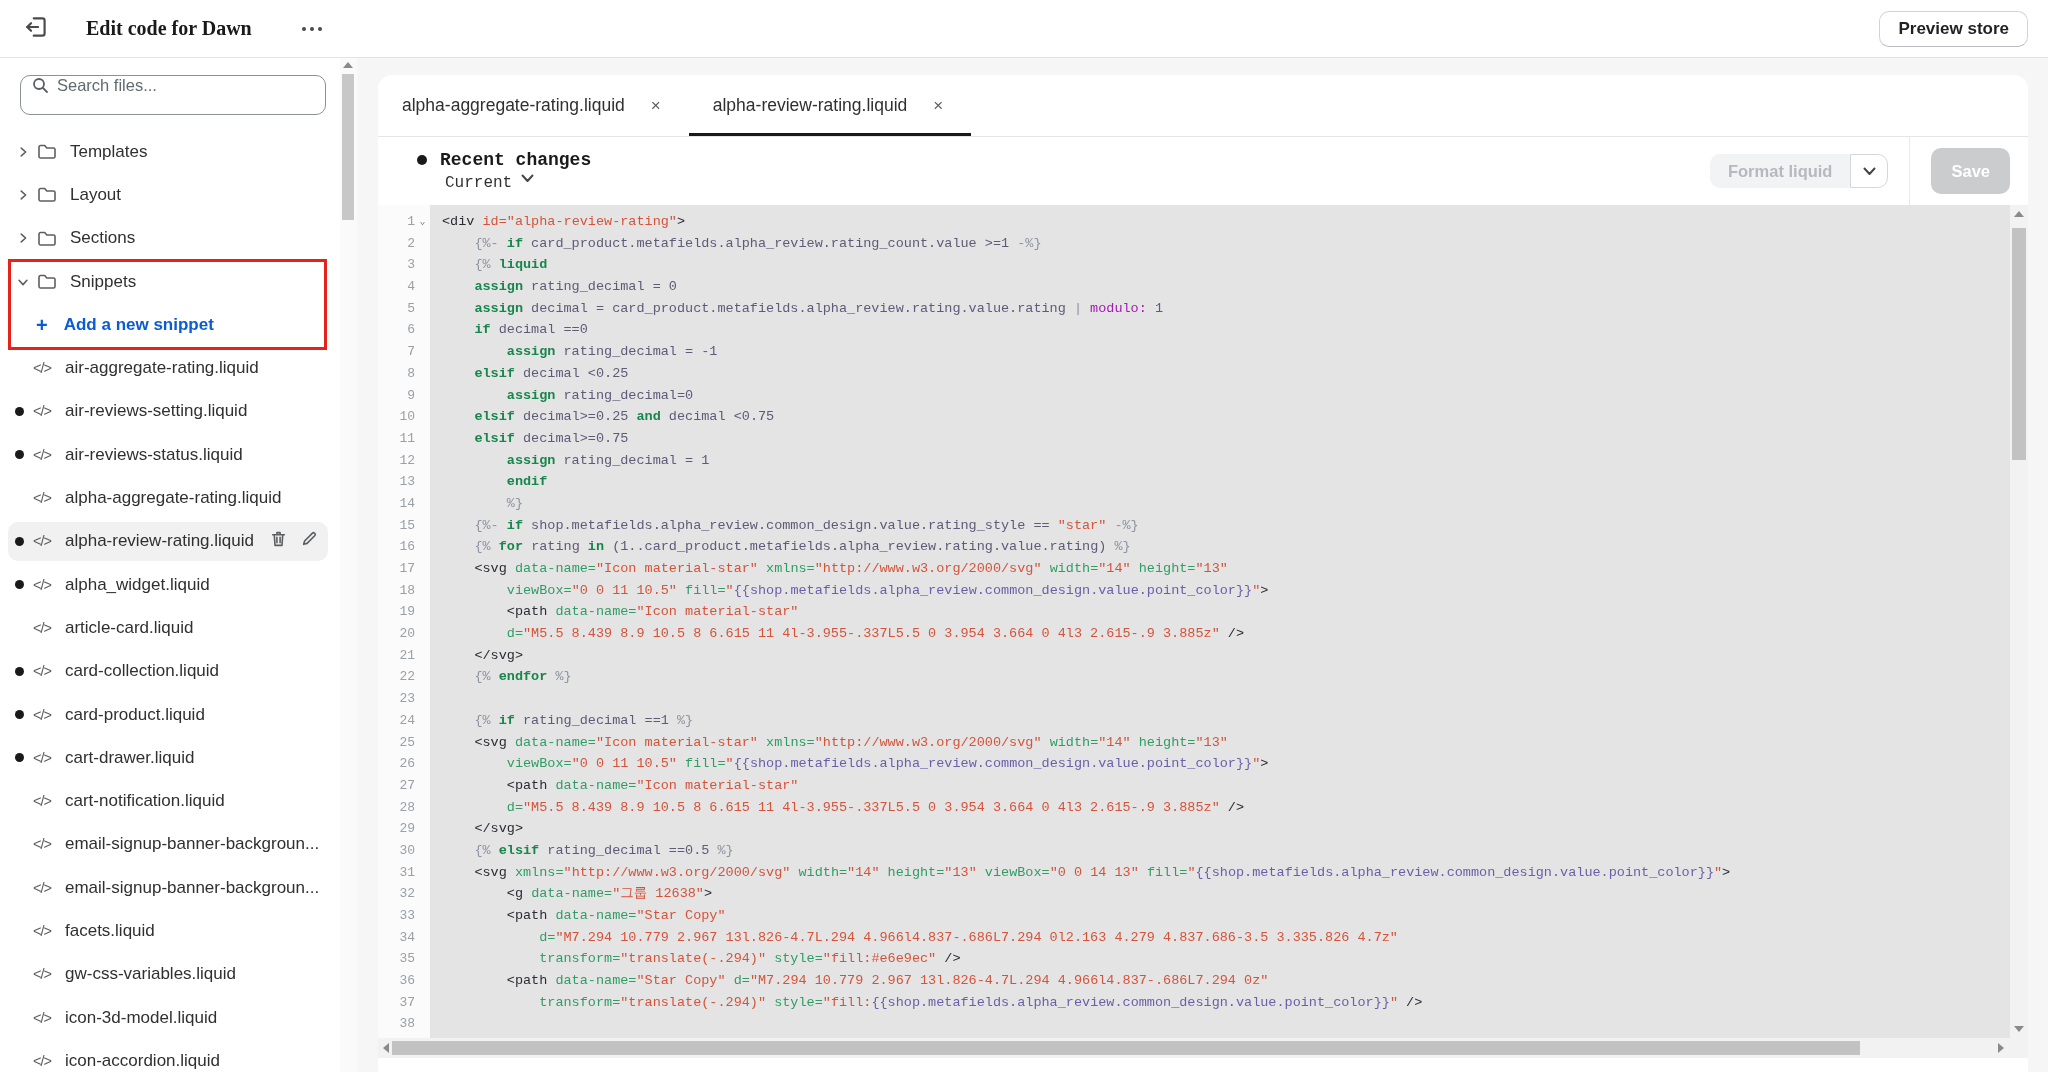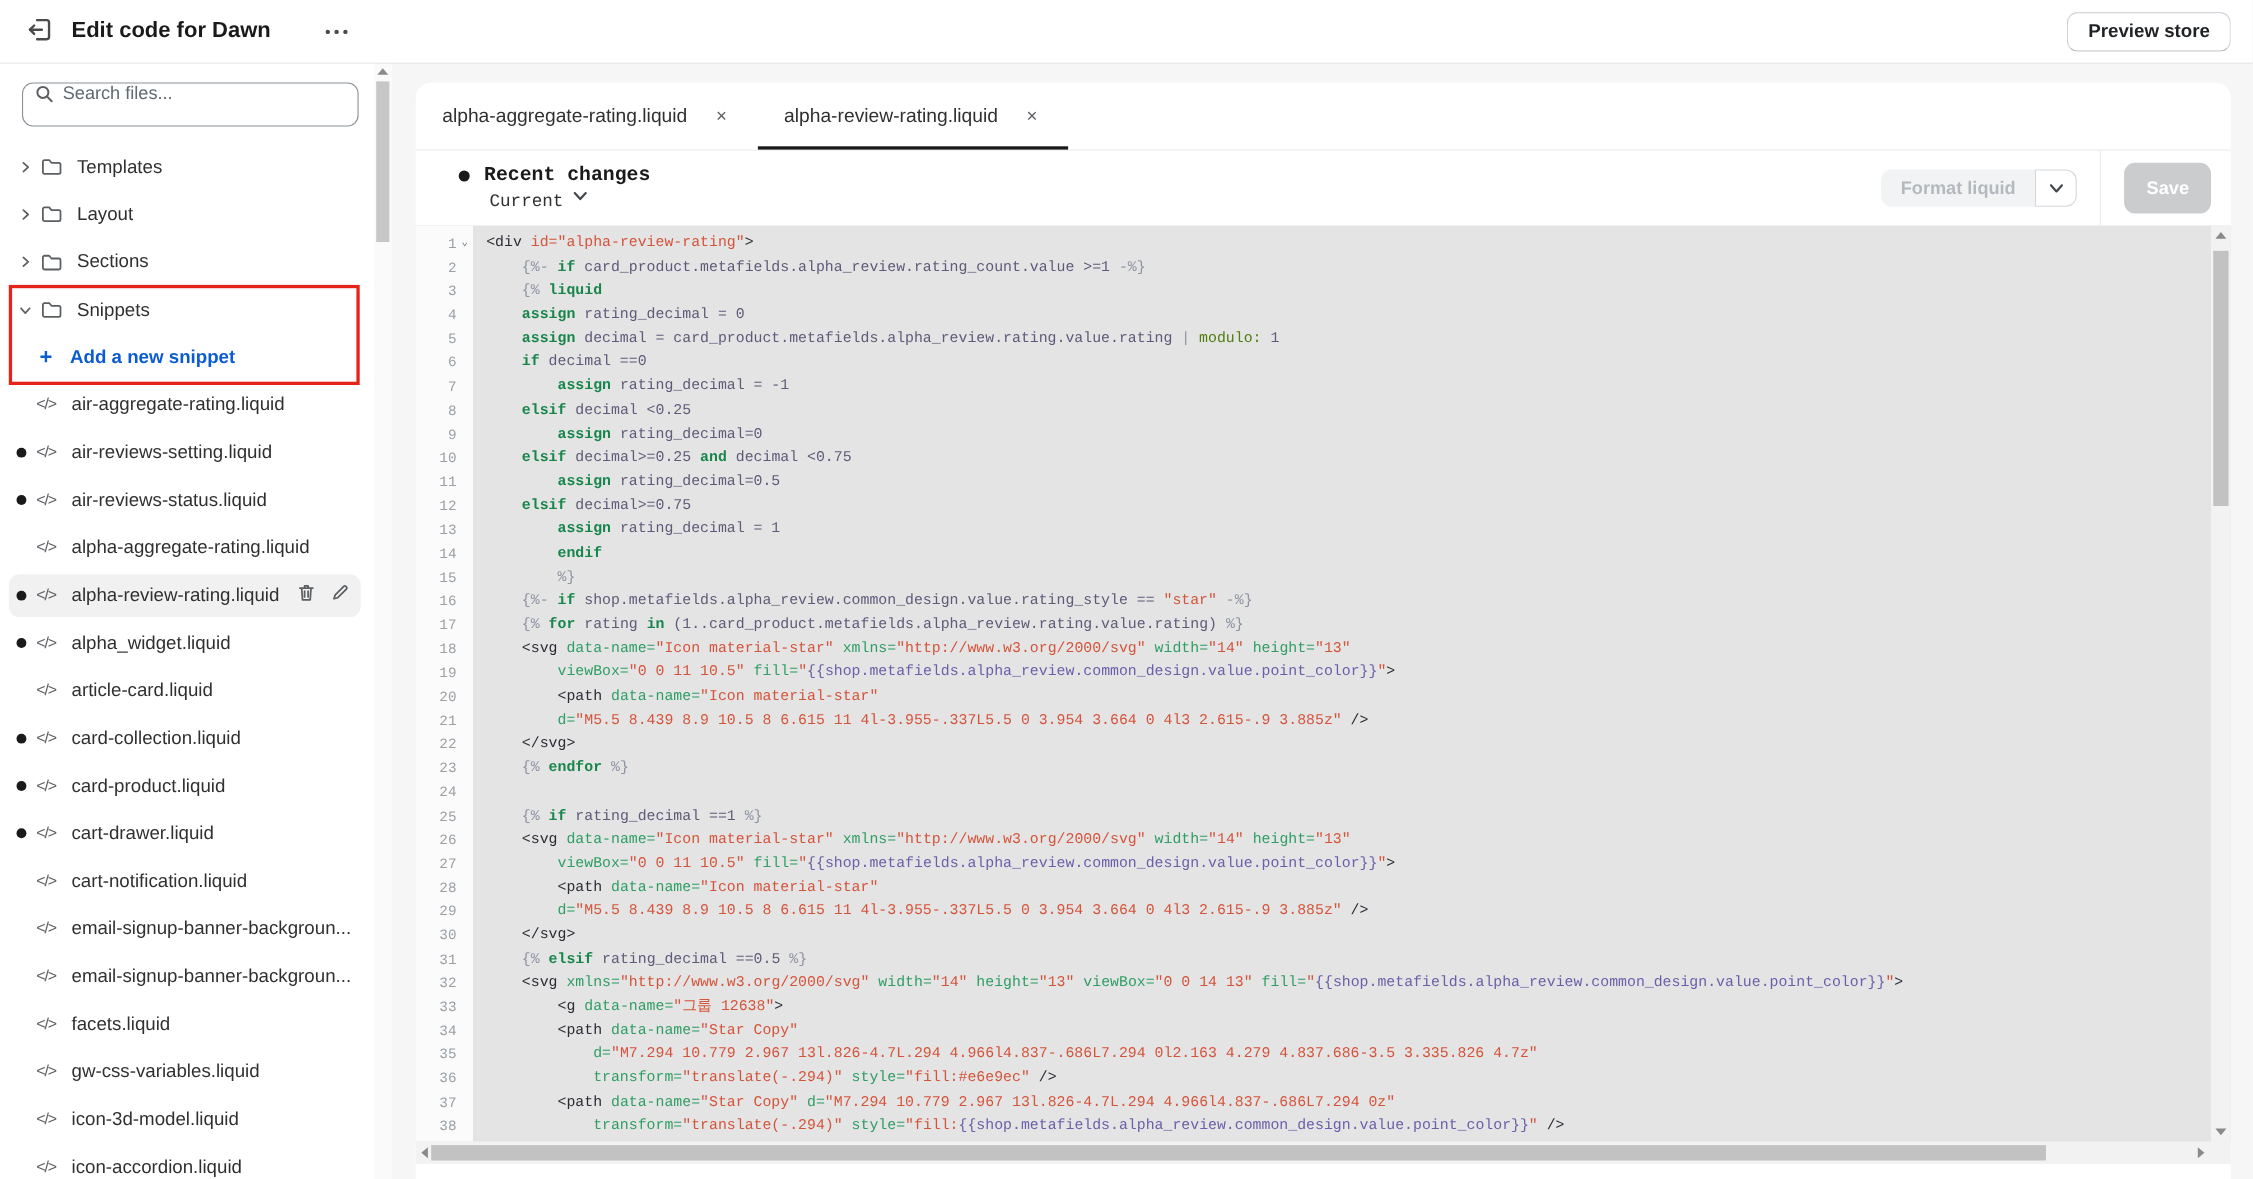--- a/index.html
+++ b/index.html
@@ -6,21 +6,21 @@
   html,body { width:2048px; height:1072px; overflow:hidden; }
   body { font-family:"Liberation Sans", sans-serif; background:#f6f6f7; color:#303030; }
 
   .app { position:relative; width:2048px; height:1072px; }
 
   
   .topbar { position:absolute; top:0; left:0; right:0; height:58px; background:#fff;
             border-bottom:1px solid #e3e3e3; display:flex; align-items:center; }
   .exit-btn { margin-left:20px; width:34px; height:34px; border:none; background:transparent;
               display:flex; align-items:center; justify-content:center; cursor:pointer; }
-  .topbar-title { margin-left:11px; font-size:20px; font-weight:700; color:#1a1a1a; }
+  .topbar-title { margin-left:32px; font-size:20px; font-weight:700; color:#1a1a1a;font-family:Liberation Serif, serif; }
   .dots-btn { margin-left:44px; border:none; background:transparent; display:flex; gap:4px;
               align-items:center; cursor:pointer; padding:6px; }
   .dots-btn i { width:4px; height:4px; border-radius:50%; background:#4a4a4a; display:block; }
   .preview-btn { position:absolute; right:20px; top:11px; height:36px; padding:0 18px;
                  background:#fff; border:1px solid #d0d4d9; border-bottom-color:#b8bcc1;
                  border-radius:10px; font-size:17px; font-weight:600; color:#1f2124;
                  font-family:inherit; cursor:pointer; }
 
   
   .workspace { position:absolute; top:58px; left:0; right:0; bottom:0; }
@@ -95,21 +95,21 @@
   .gutter { width:52px; flex:none; background:#fbfbfb; padding-top:6px;
             font-family:"Liberation Mono", monospace; font-size:13px; color:#9aa0a6; }
   .gl { height:21.7px; line-height:21.7px; display:flex; justify-content:flex-end; }
   .gl .num { text-align:right; }
   .gl .foldmark { width:15px; text-align:center; color:#6f747a; font-size:10px; }
   .codebody { flex:1; padding:6px 0 0 12px; overflow:hidden;
               font-family:"Liberation Mono", monospace; font-size:13.5px; }
   .cl { height:21.7px; line-height:21.7px; white-space:pre; }
   .tk-t{color:#2b2b33} .tk-a{color:#2f9e63} .tk-s{color:#d4543a}
   .tk-k{color:#18864b;font-weight:600} .tk-v{color:#5f5a78} .tk-d{color:#8d93a0}
-  .tk-i{color:#6a5fa8} .tk-f{color:#4d7c0f} .tk-p{color:#4e4a5a}
+  .tk-i{color:#6a5fa8} .tk-f{color:#a21caf} .tk-p{color:#4e4a5a}
 
   .vscroll { position:absolute; right:0; top:0; width:18px; height:100%; background:#f2f2f2; }
   .vscroll .btn { position:absolute; left:4px; }
   .vscroll .btn.up { top:6px; }
   .vscroll .btn.down { bottom:6px; }
   .vscroll .thumb { position:absolute; left:2px; top:23px; width:14px; height:232px; background:#c2c2c2; }
 
   .hscroll { height:20px; flex:none; background:#f2f2f2; position:relative; }
   .hscroll .btn { position:absolute; top:5px; }
   .hscroll .btn.left { left:5px; }
@@ -504,21 +504,20 @@
               <div class="cl"><span class="tk-t">&lt;div </span><span class="tk-s">id="alpha-review-rating"</span><span class="tk-t">&gt;</span></div>
               <div class="cl"><span class="tk-d">    {%- </span><span class="tk-k">if</span><span class="tk-v"> card_product.metafields.alpha_review.rating_count.value &gt;=1 </span><span class="tk-d">-%}</span></div>
               <div class="cl"><span class="tk-d">    {% </span><span class="tk-k">liquid</span></div>
               <div class="cl"><span class="tk-p">    </span><span class="tk-k">assign</span><span class="tk-v"> rating_decimal = 0</span></div>
               <div class="cl"><span class="tk-p">    </span><span class="tk-k">assign</span><span class="tk-v"> decimal = card_product.metafields.alpha_review.rating.value.rating </span><span class="tk-d">| </span><span class="tk-f">modulo:</span><span class="tk-v"> 1</span></div>
               <div class="cl"><span class="tk-p">    </span><span class="tk-k">if</span><span class="tk-v"> decimal ==0</span></div>
               <div class="cl"><span class="tk-p">        </span><span class="tk-k">assign</span><span class="tk-v"> rating_decimal = -1</span></div>
               <div class="cl"><span class="tk-p">    </span><span class="tk-k">elsif</span><span class="tk-v"> decimal &lt;0.25</span></div>
               <div class="cl"><span class="tk-p">        </span><span class="tk-k">assign</span><span class="tk-v"> rating_decimal=0</span></div>
               <div class="cl"><span class="tk-p">    </span><span class="tk-k">elsif</span><span class="tk-v"> decimal&gt;=0.25 </span><span class="tk-k">and</span><span class="tk-v"> decimal &lt;0.75</span></div>
-              <div class="cl"><span class="tk-p">        </span><span class="tk-k">assign</span><span class="tk-v"> rating_decimal=0.5</span></div>
               <div class="cl"><span class="tk-p">    </span><span class="tk-k">elsif</span><span class="tk-v"> decimal&gt;=0.75</span></div>
               <div class="cl"><span class="tk-p">        </span><span class="tk-k">assign</span><span class="tk-v"> rating_decimal = 1</span></div>
               <div class="cl"><span class="tk-p">        </span><span class="tk-k">endif</span></div>
               <div class="cl"><span class="tk-d">        %}</span></div>
               <div class="cl"><span class="tk-d">    {%- </span><span class="tk-k">if</span><span class="tk-v"> shop.metafields.alpha_review.common_design.value.rating_style == </span><span class="tk-s">"star"</span><span class="tk-d"> -%}</span></div>
               <div class="cl"><span class="tk-d">    {% </span><span class="tk-k">for</span><span class="tk-v"> rating </span><span class="tk-k">in</span><span class="tk-v"> (1..card_product.metafields.alpha_review.rating.value.rating) </span><span class="tk-d">%}</span></div>
               <div class="cl"><span class="tk-t">    &lt;svg </span><span class="tk-a">data-name=</span><span class="tk-s">"Icon material-star"</span><span class="tk-t"> </span><span class="tk-a">xmlns=</span><span class="tk-s">"http://www.w3.org/2000/svg"</span><span class="tk-t"> </span><span class="tk-a">width=</span><span class="tk-s">"14"</span><span class="tk-t"> </span><span class="tk-a">height=</span><span class="tk-s">"13"</span></div>
               <div class="cl"><span class="tk-p">        </span><span class="tk-a">viewBox=</span><span class="tk-s">"0 0 11 10.5"</span><span class="tk-t"> </span><span class="tk-a">fill=</span><span class="tk-s">"</span><span class="tk-i">{{shop.metafields.alpha_review.common_design.value.point_color}}</span><span class="tk-s">"</span><span class="tk-t">&gt;</span></div>
               <div class="cl"><span class="tk-t">        &lt;path </span><span class="tk-a">data-name=</span><span class="tk-s">"Icon material-star"</span></div>
               <div class="cl"><span class="tk-p">        </span><span class="tk-a">d=</span><span class="tk-s">"M5.5 8.439 8.9 10.5 8 6.615 11 4l-3.955-.337L5.5 0 3.954 3.664 0 4l3 2.615-.9 3.885z"</span><span class="tk-t"> /&gt;</span></div>

